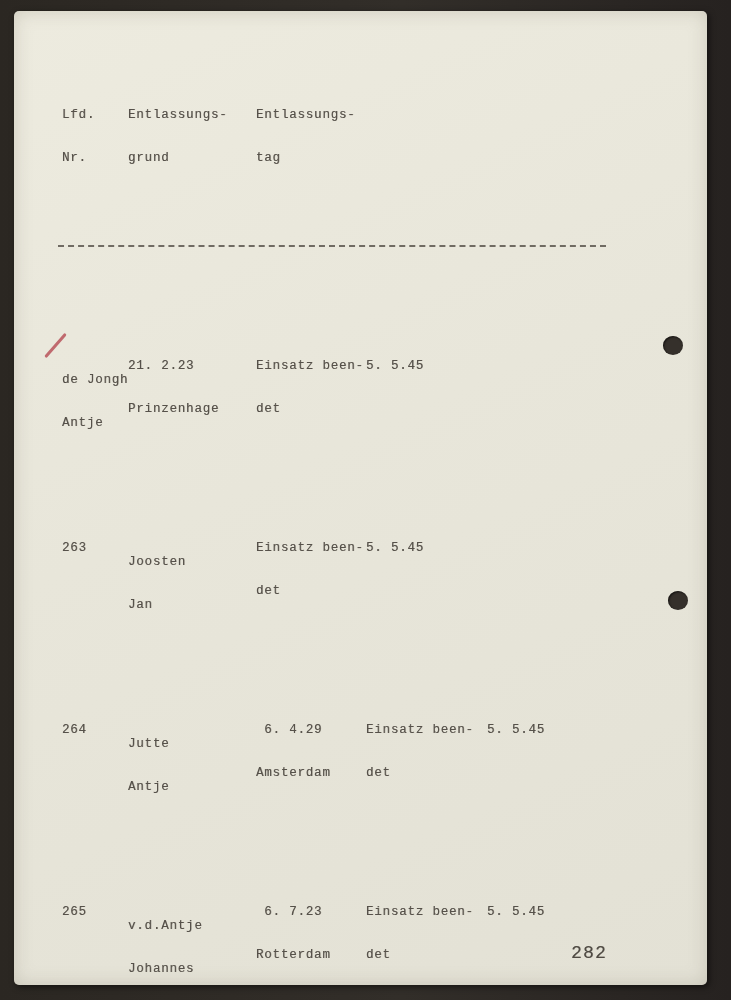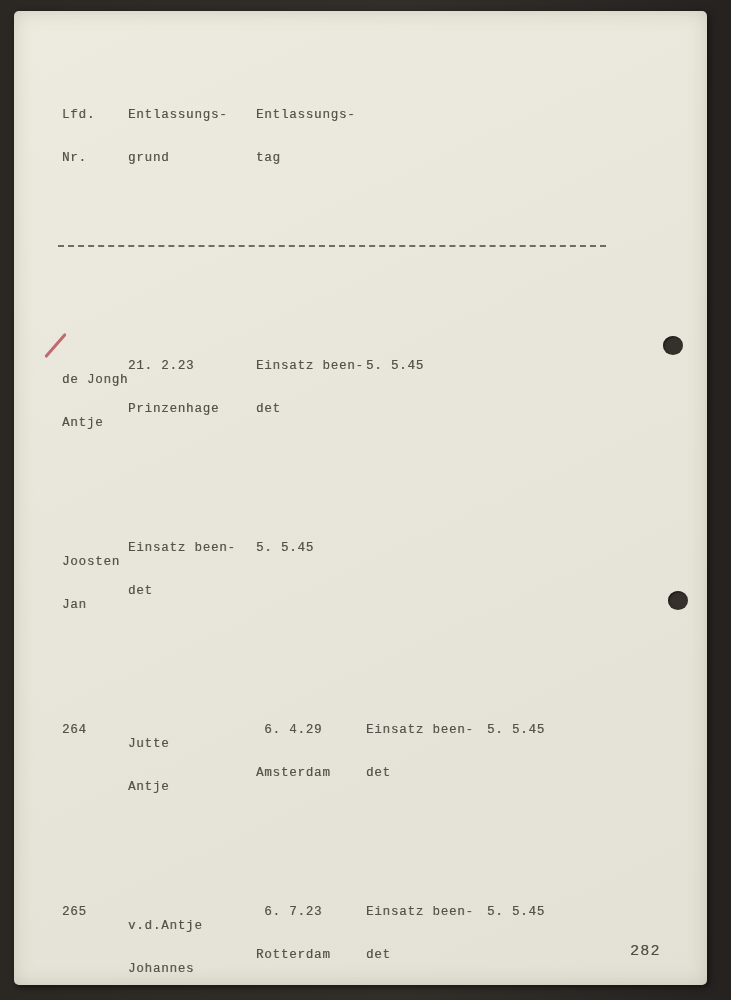--- a/index.html
+++ b/index.html
@@ -58,23 +58,23 @@
     position:absolute;
     width:20px;height:19px;
     background:#35302b;
     border-radius:50%;
     box-shadow:inset 1px 1px 2px rgba(0,0,0,0.6);
   }
   .hole-1{left:649px;top:325px;}
   .hole-2{left:654px;top:580px;}
   .page-number{
     position:absolute;
-    left:616px;top:932px;
+    left:557px;top:932px;
     color:#4f4a43;
-    font-size:15px;
+    font-size:18px;
     letter-spacing:1.2px;
     text-shadow:0.4px 0.4px 0.6px rgba(72,66,58,0.45);
   }
 </style>
 </head>
 <body>
 
 <div class="scan-frame">
   <div class="paper">
     <div class="content">
@@ -112,20 +112,24 @@
       <span>Einsatz been-</span>
       <span>det</span>
     </div>
     <div class="cell">
       <span>5. 5.45</span>
     </div>
   </div>
 
   <div class="grid row">
     <div class="cell">
+      <span>263</span>
+      
+    </div>
+    <div class="cell">
       
       <span>Joosten</span>
       <span>Jan</span>
     </div>
     <div class="cell">
       <span>Einsatz been-</span>
       <span>det</span>
     </div>
     <div class="cell">
       <span>5. 5.45</span>

